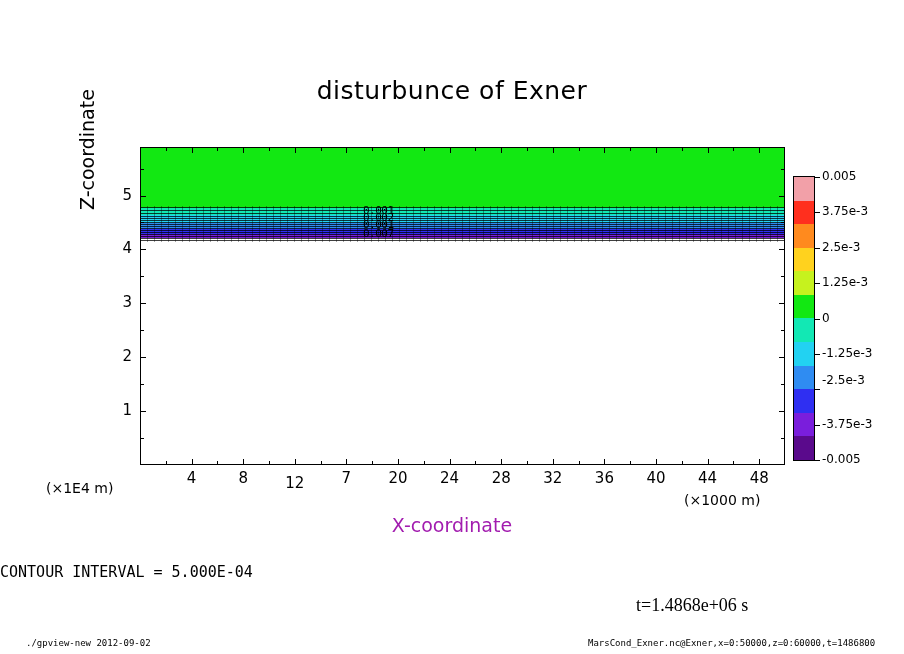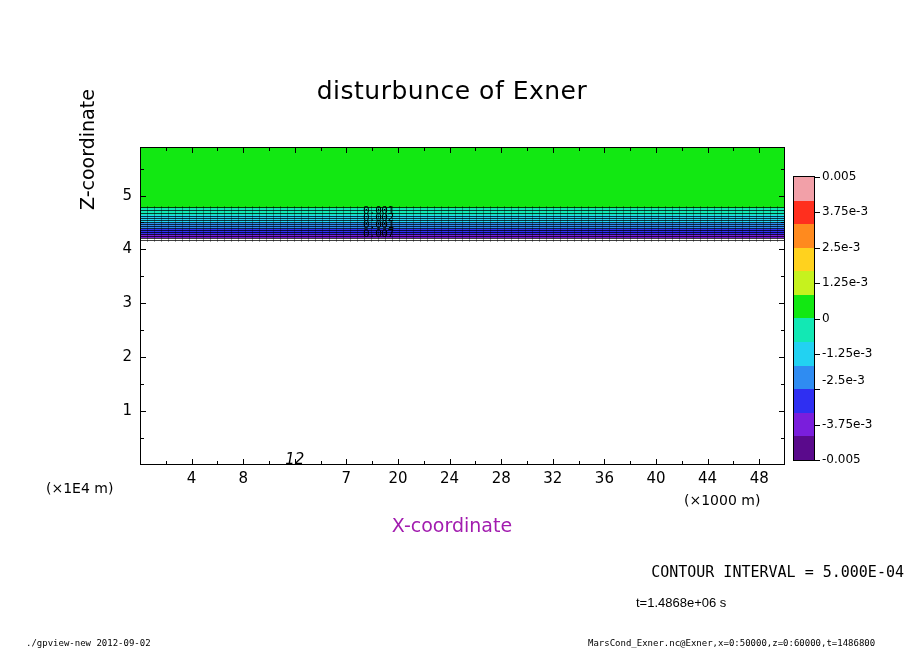--- a/index.html
+++ b/index.html
@@ -54,27 +54,27 @@
     white-space:nowrap;
   }
   #x-axis-title{
     left:0;top:514px;width:904px;text-align:center;
     font-size:19px;color:#a21caf;
   }
   #x-units-left{left:46px;top:480px;font-size:14px;color:#000;}
   #x-units-right{left:684px;top:492px;font-size:14px;color:#000;}
 
   #contour-interval{
-    left:0;top:563px;width:904px;text-align:right;
+    left:0;top:563px;width:904px;text-align:left;
     font-size:15px;color:#000;
     font-family:"DejaVu Sans Mono", monospace;
   }
   #time-label{
-    left:636px;top:595px;font-size:13px;color:#000;
-    font-family:Liberation Sans, sans-serif;
+    left:636px;top:595px;font-size:18px;color:#000;
+    font-family:Liberation Serif, serif;
   }
   #footer-left{
     left:26px;top:638px;font-size:9px;color:#000;
     font-family:"DejaVu Sans Mono", monospace;
   }
   #footer-right{
     left:588px;top:638px;font-size:9px;color:#000;
     font-family:"DejaVu Sans Mono", monospace;
   }
 
@@ -222,21 +222,21 @@
 
 <div id="axes-layer">
     <div class="abs tick tick-x" style="left: 191.6px; top: 459px;"></div>
     <div class="abs tick tick-x-top" style="left: 191.6px; top: 147px;"></div>
     <div class="xlab" style="left: 171.6px; top: 469px;">4</div>
     <div class="abs tick tick-x" style="left: 243.2px; top: 459px;"></div>
     <div class="abs tick tick-x-top" style="left: 243.2px; top: 147px;"></div>
     <div class="xlab" style="left: 223.2px; top: 469px;">8</div>
     <div class="abs tick tick-x" style="left: 294.8px; top: 459px;"></div>
     <div class="abs tick tick-x-top" style="left: 294.8px; top: 147px;"></div>
-    <div class="xlab" style="left: 274.8px; top: 450px; font-style: italic;">12</div>
+    <div class="xlab" style="left: 274.8px; top: 474px;">12</div>
     <div class="abs tick tick-x" style="left: 346.4px; top: 459px;"></div>
     <div class="abs tick tick-x-top" style="left: 346.4px; top: 147px;"></div>
     <div class="xlab" style="left: 326.4px; top: 469px;">7</div>
     <div class="abs tick tick-x" style="left: 398px; top: 459px;"></div>
     <div class="abs tick tick-x-top" style="left: 398px; top: 147px;"></div>
     <div class="xlab" style="left: 378px; top: 469px;">20</div>
     <div class="abs tick tick-x" style="left: 449.6px; top: 459px;"></div>
     <div class="abs tick tick-x-top" style="left: 449.6px; top: 147px;"></div>
     <div class="xlab" style="left: 429.6px; top: 469px;">24</div>
     <div class="abs tick tick-x" style="left: 501.2px; top: 459px;"></div>

